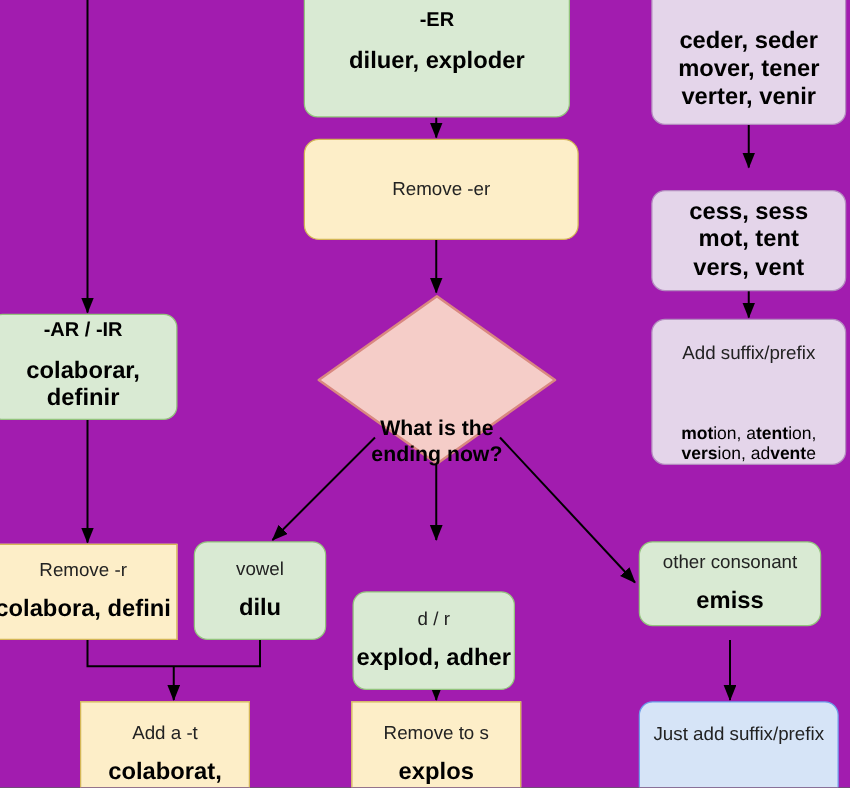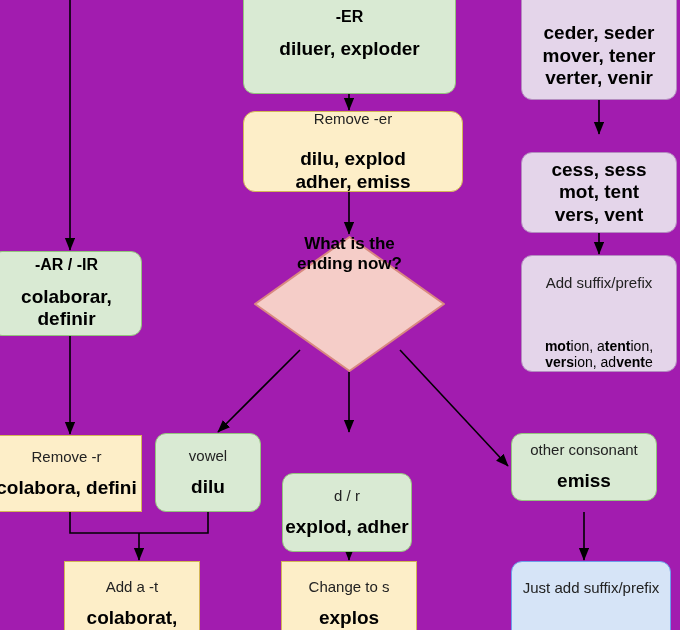--- a/index.html
+++ b/index.html
@@ -80,21 +80,21 @@
   .diamond-wrap {
     position: absolute;
   }
   .diamond-wrap .dlabel {
     position: absolute;
     left: 0;
     top: 0;
     width: 100%;
     height: 100%;
     display: flex;
-    align-items: flex-start;
+    align-items: flex-end;
     justify-content: center;
     text-align: center;
     font-size: 17px;
     font-weight: bold;
     color: #000;
     line-height: 1.2;
   }
 </style>
 </head>
 <body>
@@ -145,24 +145,20 @@
     <div class="title bold">SIX EXCEPTIONS:</div>
     <div class="body tight">
       <div>ceder, seder</div>
       <div>mover, tener</div>
       <div>verter, venir</div>
     </div>
   </div>
 
   <div class="node yellow" style="left:243px; top:111px; width:220px; height:81px;border-radius:12px;">
     <div class="title">Remove -er</div>
-    <div class="body tight">
-      <div>dilu, explod</div>
-      <div>adher, emiss</div>
-    </div>
   </div>
 
   <div class="node purple" style="left:521px; top:152px; width:156px; height:81px;">
     <div class="body" style="margin-top:0">
       <div>cess, sess</div>
       <div>mot, tent</div>
       <div>vers, vent</div>
     </div>
   </div>
 
@@ -226,21 +222,21 @@
   </div>
 
   <div class="node yellow" style="left:64px; top:561px; width:136px; height:85px; justify-content:flex-start; padding-top:16px;">
     <div class="title">Add a -t</div>
     <div class="body">
       <div>colaborat, definit,</div>
     </div>
   </div>
 
   <div class="node yellow" style="left:281px; top:561px; width:136px; height:85px; justify-content:flex-start; padding-top:16px;">
-    <div class="title">Change to s</div>
+    <div class="title">Remove to s</div>
     <div class="body">
       <div>explos</div>
     </div>
   </div>
 
   <div class="node blue" style="left:511px; top:561px; width:160px; height:85px; justify-content:flex-start; padding-top:17px;">
     <div class="title">Just add suffix/prefix</div>
   </div>
 
 </div>

